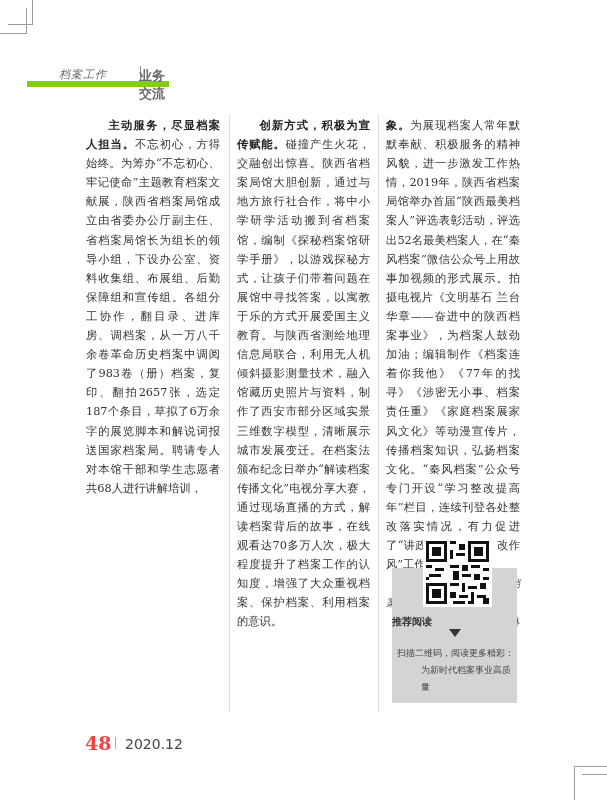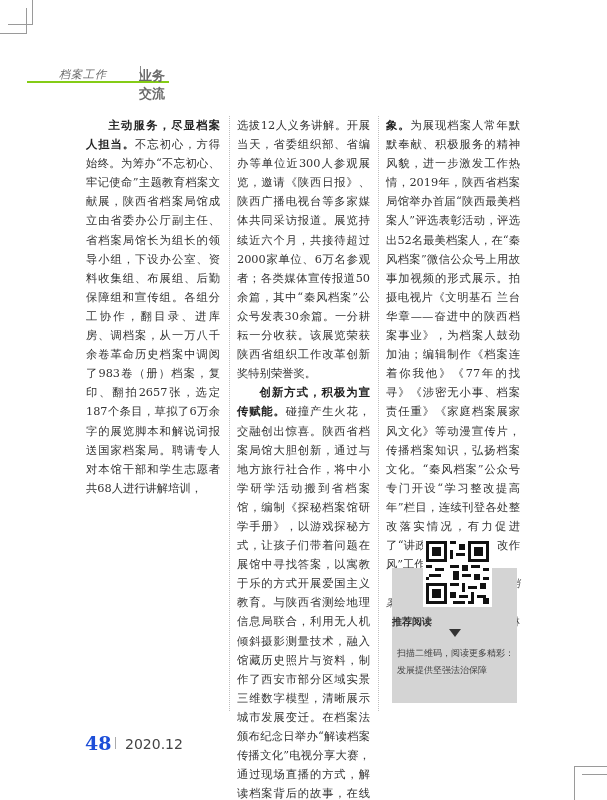--- a/index.html
+++ b/index.html
@@ -6,21 +6,21 @@
   body {
     width:607px; height:800px; background:#ffffff; position:relative; overflow:hidden;
     font-family: "DejaVu Serif", "Liberation Serif", serif; color:#2a2a2a;
   }
   .crop { position:absolute; border-color:#9a9a9a; border-style:solid; }
   .crop.tl1 { left:8px; top:0; width:24px; height:24px; border-width:0 1px 1px 0; }
   .crop.tl2 { left:0; top:8px; width:26px; height:25px; border-width:0 1px 1px 0; }
   .crop.br1 { left:574px; top:766px; width:33px; height:34px; border-width:1px 0 0 1px; }
   .crop.br2 { left:582px; top:774px; width:25px; height:26px; border-width:1px 0 0 0; }
 
-  .header { position:absolute; left:27px; top:62px; width:142px; height:19px; border-bottom:2px solid #84cc16; }
+  .header { position:absolute; left:27px; top:62px; width:142px; height:19px; border-bottom:6px solid #84cc16; }
   .header .logo { position:absolute; left:32px; top:5px; font-size:11px; font-style:italic; color:#6a6a6a; letter-spacing:1px; font-family:"DejaVu Serif", serif; }
   .header .sep { position:absolute; left:113px; top:4px; width:1px; height:14px; background:#8a8a8a; }
   .header .section { position:absolute; left:112px; top:5px; font-size:13px; color:#6a6a6a; font-family:"DejaVu Sans", sans-serif;font-weight:bold; }
 
   .col { position:absolute; top:116px; font-size:11.3px; line-height:19.1px; text-align:justify; color:#333; }
   .col p { margin:0; }
   .col1 { left:86px; width:134px; }
   .col2 { left:237px; width:133px; }
   .col3 { left:386px; width:134px; }
   .indent { text-indent:2em; }
@@ -34,21 +34,21 @@
   .editor { text-align:right; font-family:"DejaVu Sans", sans-serif; font-size:10.5px; color:#333; margin-top:2px; }
 
   .rec-box { position:absolute; left:392px; top:568px; width:125px; height:135px; background:#d4d4d4; }
   .qr { position:absolute; left:423px; top:538px; width:63px; height:63px; background:#fff; padding:3px; }
   .rec-title { position:absolute; left:392px; top:615px; width:125px; font-family:"DejaVu Sans", sans-serif; font-weight:bold; font-size:10px; color:#333; }
   .rec-arrow { position:absolute; left:449px; top:629px; width:0; height:0; border-left:6px solid transparent; border-right:6px solid transparent; border-top:8px solid #333; }
   .rec-lines { position:absolute; left:397px; top:645px; width:118px; font-size:9px; line-height:17px; color:#444; font-family:"DejaVu Serif", serif; }
   .rec-lines .l2 { padding-left:24px; }
 
   .footer { position:absolute; left:85px; top:732px; height:20px; }
-  .footer .pageno { position:absolute; left:0; top:0; font-family:"DejaVu Serif", serif; font-weight:bold; font-size:19px; color:#1d4ed8; }
+  .footer .pageno { position:absolute; left:0; top:0; font-family:"DejaVu Serif", serif; font-weight:bold; font-size:19px; color:#ef4444; }
   .footer .fsep { position:absolute; left:30px; top:5px; width:1px; height:12px; background:#aaa; }
   .footer .issue { position:absolute; left:40px; top:4px; font-family:"DejaVu Sans", sans-serif; font-size:14px; color:#444; white-space:nowrap; }
 </style>
 </head>
 <body>
 
 <div class="crop tl1"></div>
 <div class="crop tl2"></div>
 <div class="crop br1"></div>
 <div class="crop br2"></div>
@@ -59,21 +59,20 @@
   <span class="section">业务交流</span>
 </div>
 
 <div class="col col1">
   <p class="indent"><span class="heading-run">主动服务，尽显档案人担当。</span><span>不忘初心，方得始终。为筹办“不忘初心、牢记使命”主题教育档案文献展，陕西省档案局馆成立由省委办公厅副主任、省档案局馆长为组长的领导小组，下设办公室、资料收集组、布展组、后勤保障组和宣传组。各组分工协作，翻目录、进库房、调档案，从一万八千余卷革命历史档案中调阅了983卷（册）档案，复印、翻拍2657张，选定187个条目，草拟了6万余字的展览脚本和解说词报送国家档案局。聘请专人对本馆干部和学生志愿者共68人进行讲解培训，</span></p>
 </div>
 
 <div class="vdiv d1"></div>
 
 <div class="col col2">
-  <p>选拔12人义务讲解。开展当天，省委组织部、省编办等单位近300人参观展览，邀请《陕西日报》、陕西广播电视台等多家媒体共同采访报道。展览持续近六个月，共接待超过2000家单位、6万名参观者；各类媒体宣传报道50余篇，其中“秦风档案”公众号发表30余篇。一分耕耘一分收获。该展览荣获陕西省组织工作改革创新奖特别荣誉奖。</p>
   <p class="indent"><span class="heading-run">创新方式，积极为宣传赋能。</span><span>碰撞产生火花，交融创出惊喜。陕西省档案局馆大胆创新，通过与地方旅行社合作，将中小学研学活动搬到省档案馆，编制《探秘档案馆研学手册》，以游戏探秘方式，让孩子们带着问题在展馆中寻找答案，以寓教于乐的方式开展爱国主义教育。与陕西省测绘地理信息局联合，利用无人机倾斜摄影测量技术，融入馆藏历史照片与资料，制作了西安市部分区域实景三维数字模型，清晰展示城市发展变迁。在档案法颁布纪念日举办“解读档案 传播文化”电视分享大赛，通过现场直播的方式，解读档案背后的故事，在线观看达70多万人次，极大程度提升了档案工作的认知度，增强了大众重视档案、保护档案、利用档案的意识。</span></p>
 
 </div>
 
 <div class="vdiv d2"></div>
 
 <div class="col col3">
   <p><span class="heading-run">象。</span><span>为展现档案人常年默默奉献、积极服务的精神风貌，进一步激发工作热情，2019年，陕西省档案局馆举办首届“陕西最美档案人”评选表彰活动，评选出52名最美档案人，在“秦风档案”微信公众号上用故事加视频的形式展示。拍摄电视片《文明基石 兰台华章——奋进中的陕西档案事业》，为档案人鼓劲加油；编辑制作《档案连着你我他》《77年的找寻》《涉密无小事、档案责任重》《家庭档案展家风文化》等动漫宣传片，传播档案知识，弘扬档案文化。“秦风档案”公众号专门开设“学习整改提高年”栏目，连续刊登各处整改落实情况，有力促进了“讲政治、敢担当、改作风”工作。</span><span>■</span></p>
   <p class="attrib indent">（作者单位：陕西省档案局馆）</p>
   <p class="editor">责任编辑 \ 王青琳</p>
@@ -126,20 +125,20 @@
       <rect x="9" y="20" width="4" height="1"></rect>
         <rect x="14" y="20" width="2" height="1"></rect>
         <rect x="19" y="19" width="2" height="2"></rect>
     </g>
   </svg>
 </div>
 <div class="rec-title">推荐阅读</div>
 <div class="rec-arrow"></div>
 <div class="rec-lines">
   <div>扫描二维码，阅读更多精彩：</div>
-  <div>发展提供坚强法治保障</div>
+  <div class="l2">为新时代档案事业高质量</div>
 </div>
 
 <div class="footer">
   <span class="pageno">48</span>
   <span class="fsep"></span>
   <span class="issue">2020.12</span>
 </div>
 
 </body></html>

